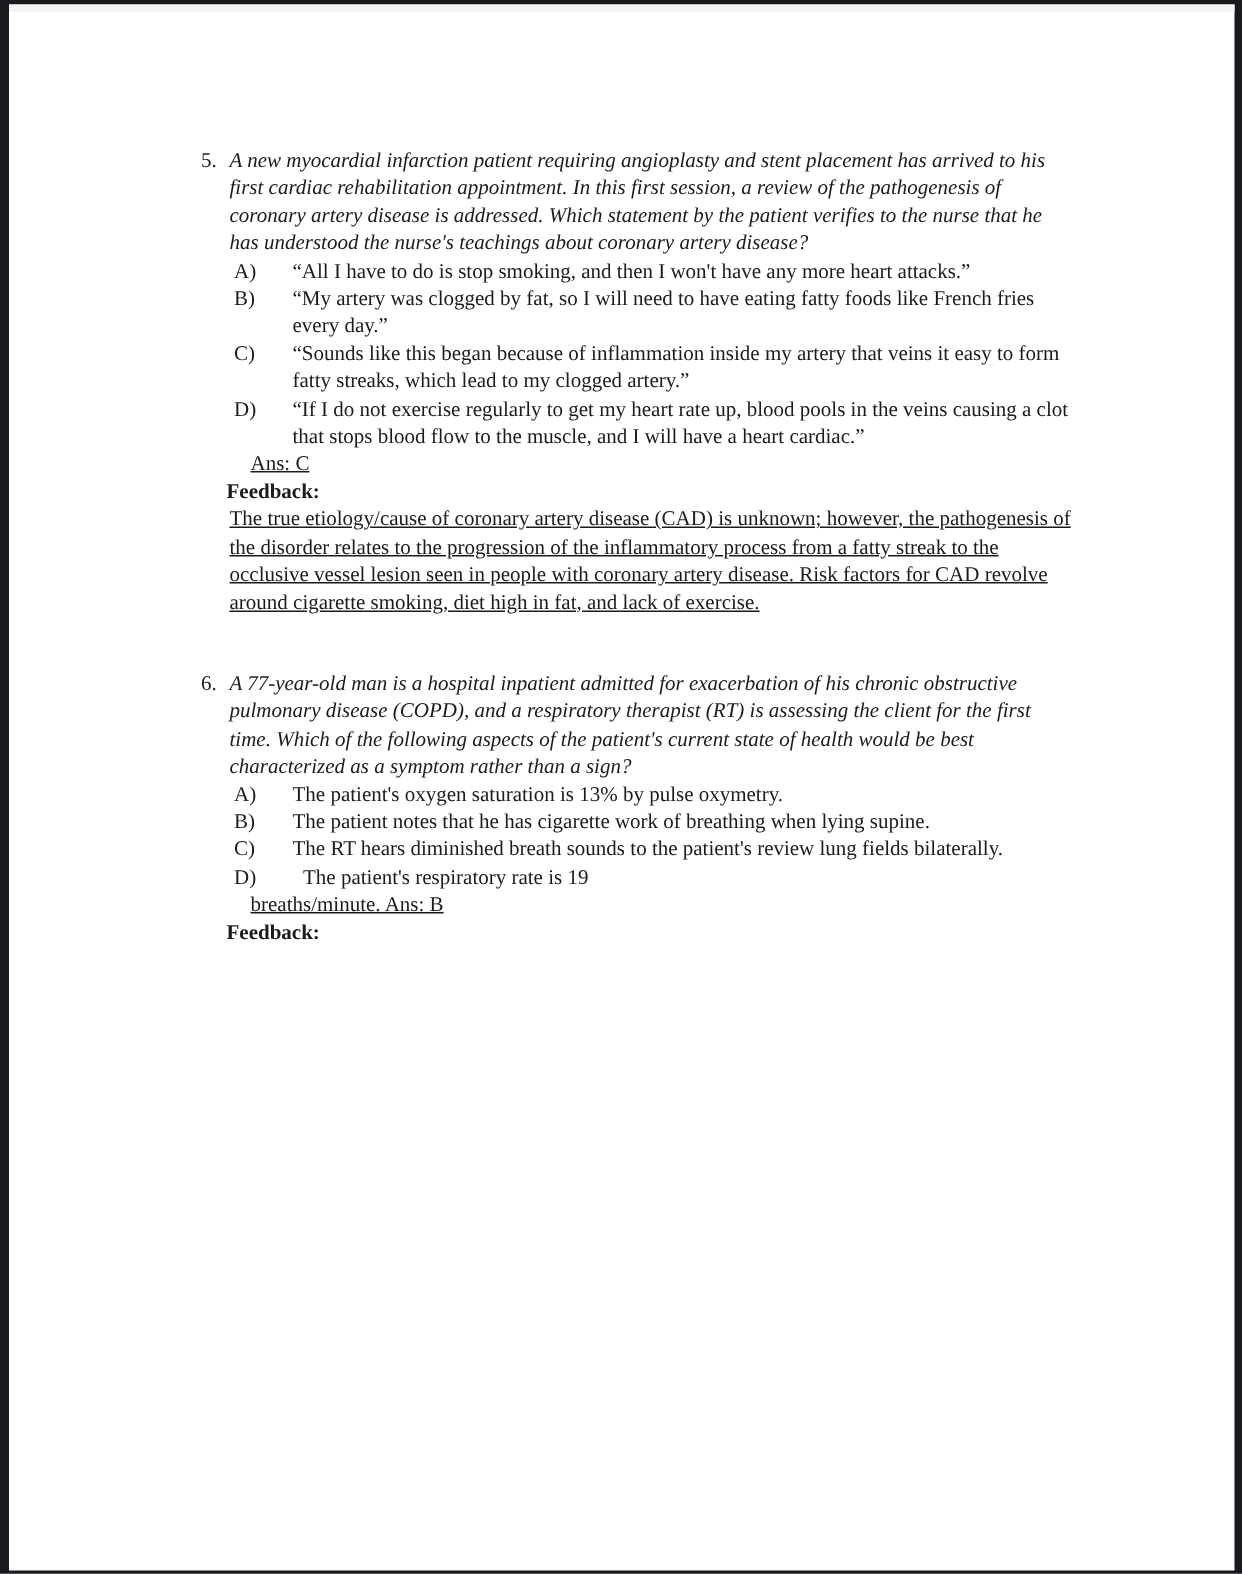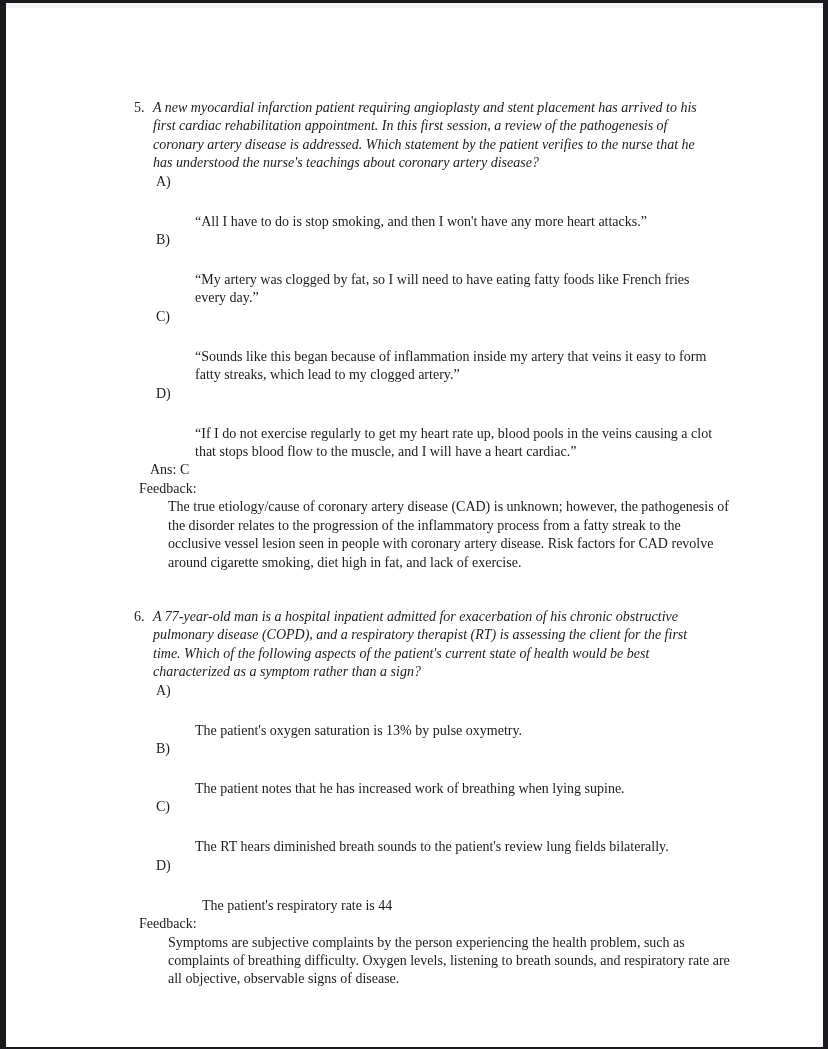--- a/index.html
+++ b/index.html
@@ -23,25 +23,25 @@
     padding: 96px 0 0 128px;
     font-size: 14px; line-height: 18.4px; color: #1b1b1b;
   }
   .q-block { width: 588px; }
   .q-block + .q-block { margin-top: 36px; }
   .q-head { display: flex; }
   .q-num { width: 19px; flex: none; }
   .q-text { width: 562px; font-style: italic; }
   .option { display: flex; margin-left: 22px; }
   .opt-letter { width: 39px; flex: none; }
-  .opt-text { width: 520px; margin-top: 40px; }
+  .opt-text { width: 520px; }
   .opt-text.extra-indent { text-indent: 7px; }
-  .meta-line { margin-left: 16px; width: 566px; }
-  .fb-label { margin-left: 5px; font-weight: normal; }
-  .fb-text { margin-left: 34px; width: 566px; }
+  .meta-line { margin-left: 33px; width: 566px; text-decoration: underline; }
+  .fb-label { margin-left: 17px; font-weight: bold; }
+  .fb-text { margin-left: 19px; width: 566px; text-decoration: underline; }
 </style>
 </head>
 <body>
 
 <div class="frame">
   <div class="paper">
     <div class="content">
 
       <div class="q-block">
         <div class="q-head">
@@ -73,29 +73,29 @@
         <div class="q-head">
           <div class="q-num">6.</div>
           <div class="q-text">A 77-year-old man is a hospital inpatient admitted for exacerbation of his chronic obstructive pulmonary disease (COPD), and a respiratory therapist (RT) is assessing the client for the first time. Which of the following aspects of the patient's current state of health would be best characterized as a symptom rather than a sign?</div>
         </div>
         <div class="option">
           <div class="opt-letter">A)</div>
           <div class="opt-text">The patient's oxygen saturation is 13% by pulse oxymetry.</div>
         </div>
         <div class="option">
           <div class="opt-letter">B)</div>
-          <div class="opt-text">The patient notes that he has increased work of breathing when lying supine.</div>
+          <div class="opt-text">The patient notes that he has cigarette work of breathing when lying supine.</div>
         </div>
         <div class="option">
           <div class="opt-letter">C)</div>
           <div class="opt-text">The RT hears diminished breath sounds to the patient's review lung fields bilaterally.</div>
         </div>
         <div class="option">
           <div class="opt-letter">D)</div>
-          <div class="opt-text extra-indent">The patient's respiratory rate is 44</div>
+          <div class="opt-text extra-indent">The patient's respiratory rate is 19</div>
         </div>
+        <div class="meta-line">breaths/minute. Ans: B</div>
         <div class="fb-label">Feedback:</div>
-        <div class="fb-text">Symptoms are subjective complaints by the person experiencing the health problem, such as complaints of breathing difficulty. Oxygen levels, listening to breath sounds, and respiratory rate are all objective, observable signs of disease.</div>
       </div>
 
     </div>
   </div>
 </div>
 
 </body></html>

